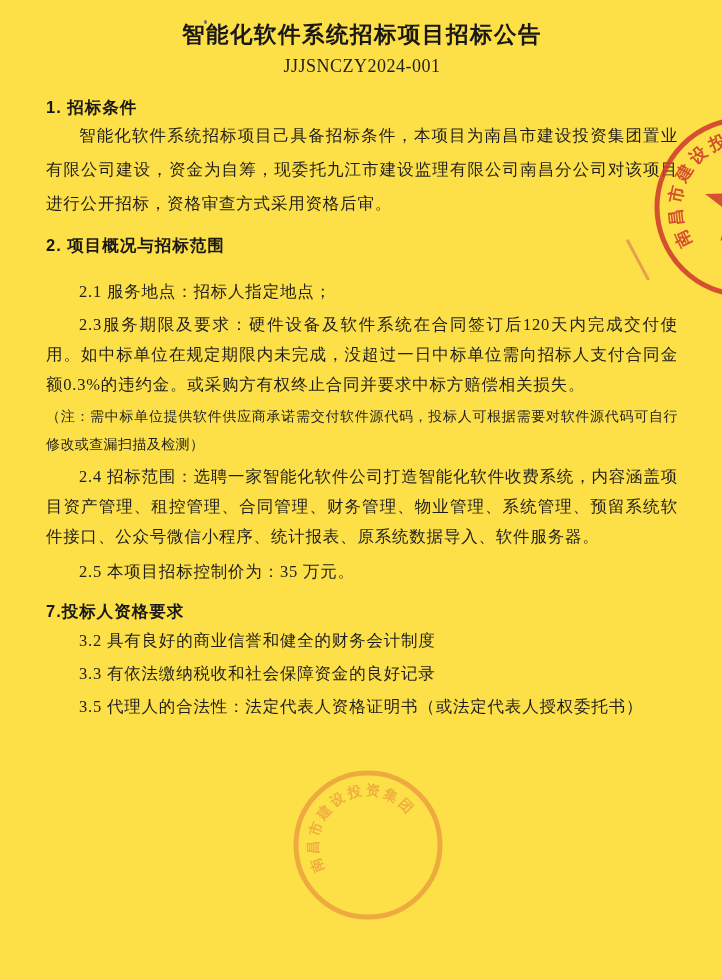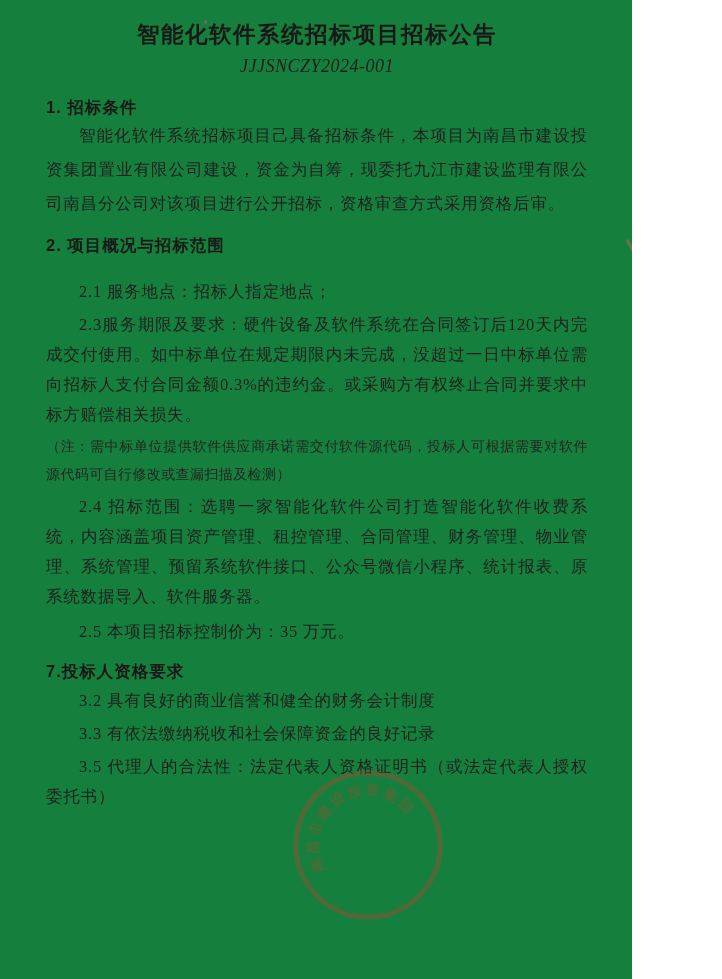--- a/index.html
+++ b/index.html
@@ -1,26 +1,26 @@
 <!DOCTYPE html>
 <html><head>
 <meta charset="utf-8">
 <style>
   html,body{margin:0;padding:0;}
   .page{
-    position:relative;width:632px;height:979px;background:#15803d;
+    position:relative;width:722px;height:979px;background:#fde047;
     overflow:hidden;color:#201e1c;
     font-family:"Liberation Serif","DejaVu Serif",serif;
   }
   .content{position:absolute;inset:0;padding:20px 44px 0 46px;box-sizing:border-box;}
   .title{
     text-align:center;font-family:"Liberation Sans","DejaVu Sans",sans-serif;
     font-weight:700;font-size:22.5px;letter-spacing:1.5px;line-height:30px;color:#1a1817;
   }
-  .docnum{text-align:center;font-size:18px;line-height:24px;margin-top:4px;letter-spacing:.5px;font-style:italic;}
+  .docnum{text-align:center;font-size:18px;line-height:24px;margin-top:4px;letter-spacing:.5px;}
   .h{
     font-family:"Liberation Sans","DejaVu Sans",sans-serif;font-weight:700;
     font-size:16.5px;letter-spacing:1px;line-height:23px;color:#1a1817;
   }
   .h1{margin-top:18px}
   .h2{margin-top:13px}
   .h3{margin-top:13px}
   .p{font-size:16.5px;letter-spacing:.8px;line-height:30px;text-align:justify;}
   .indent{text-indent:2em;}
   .s1{line-height:34px;margin-top:0;}

